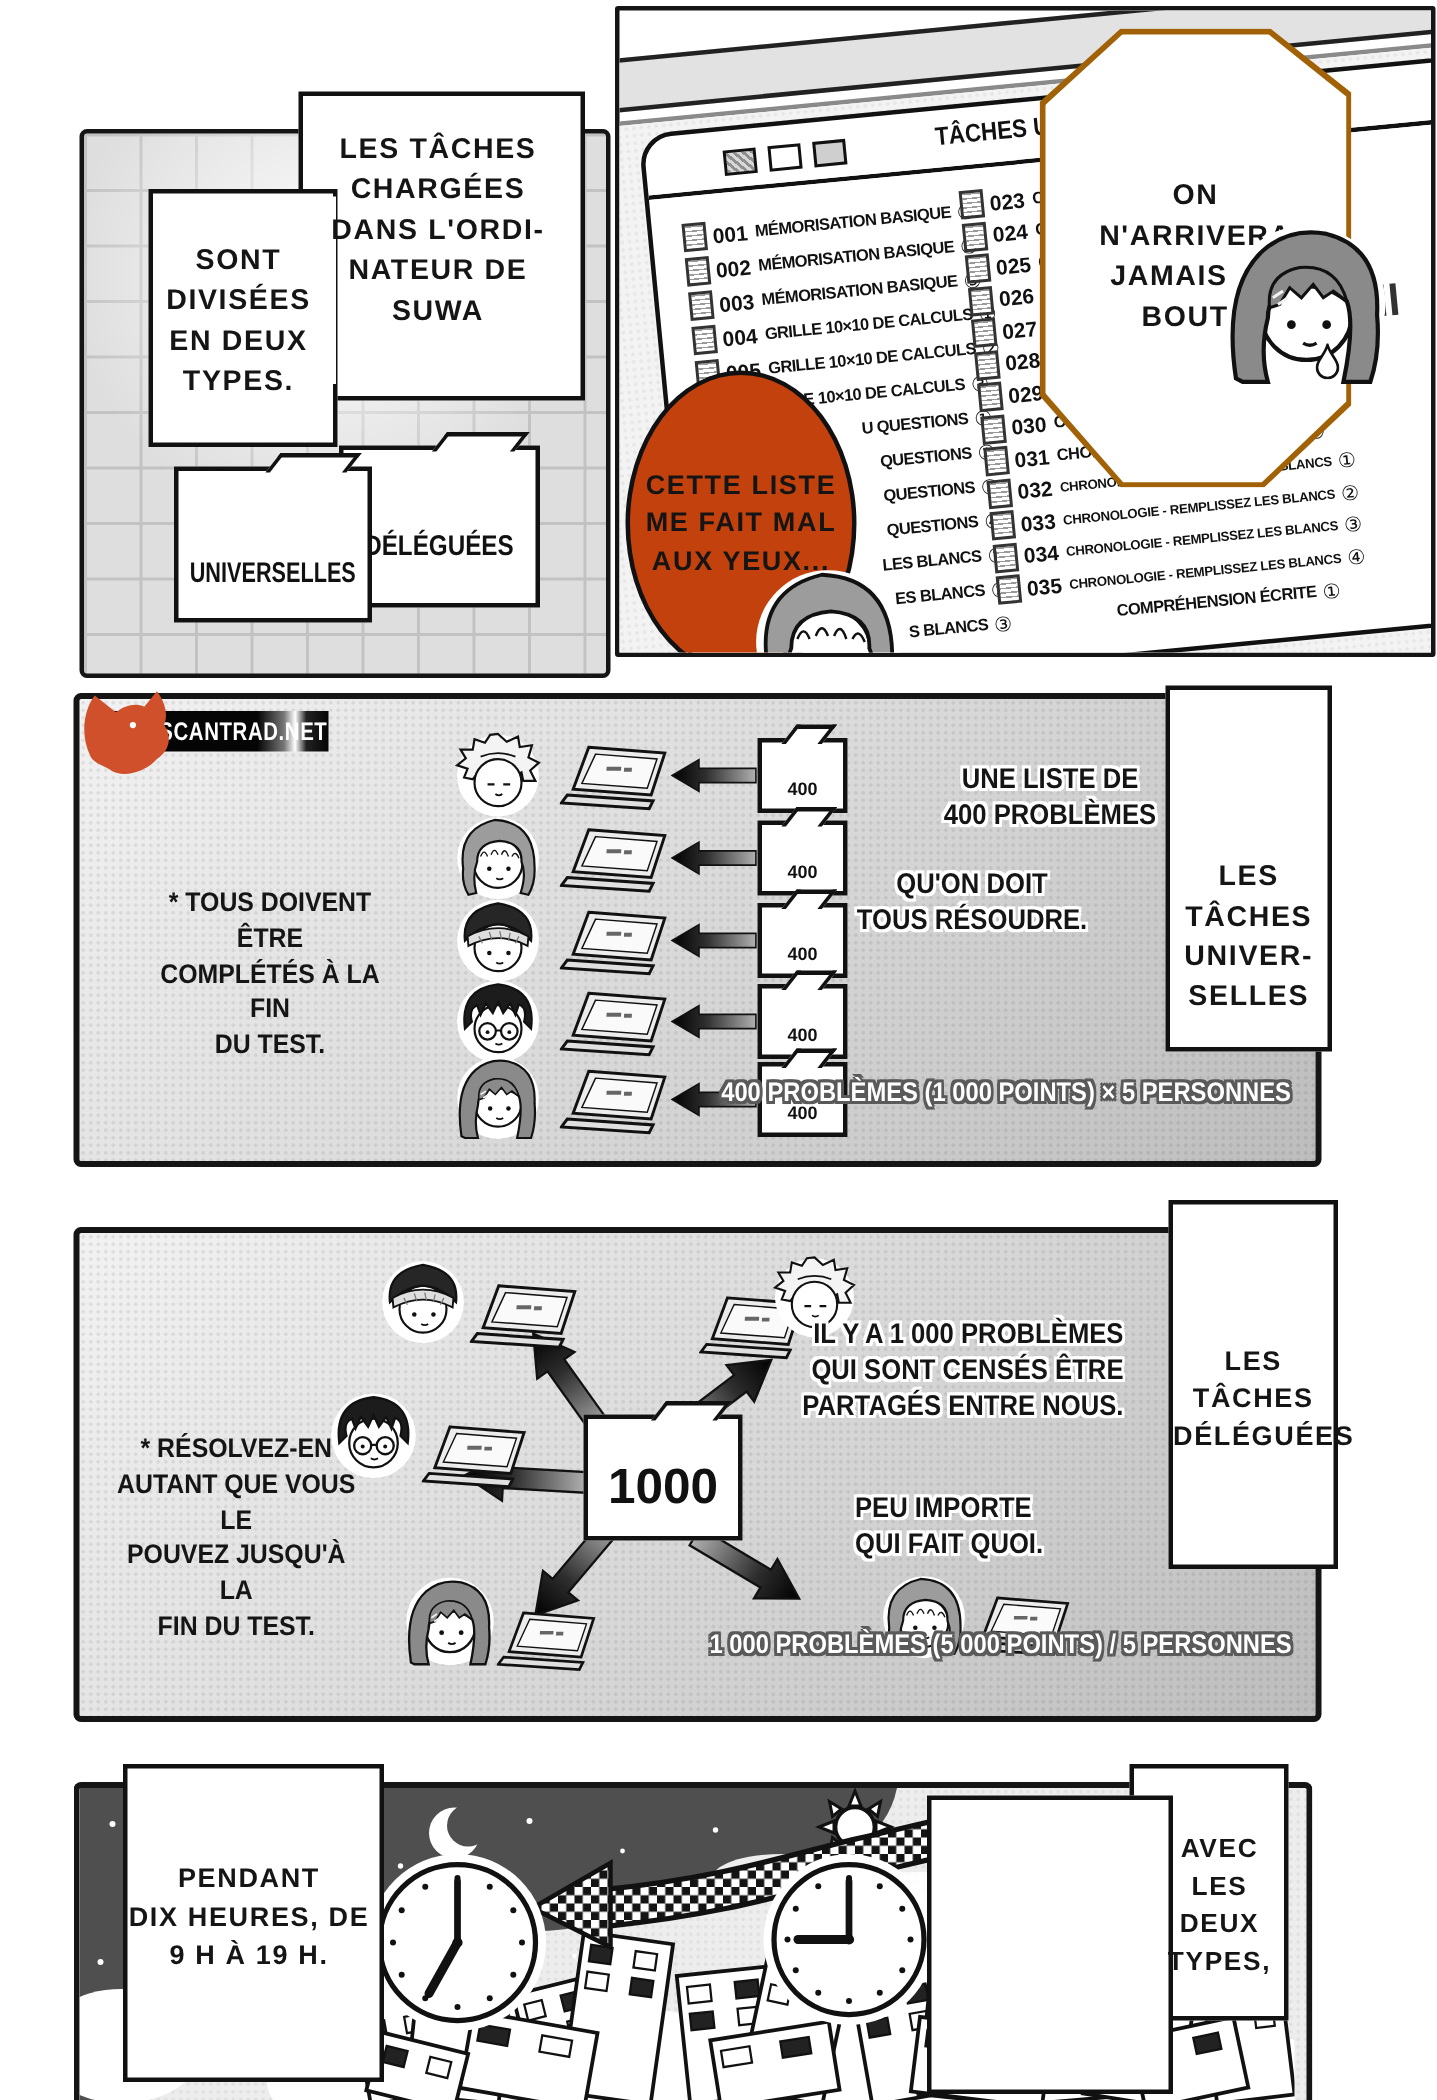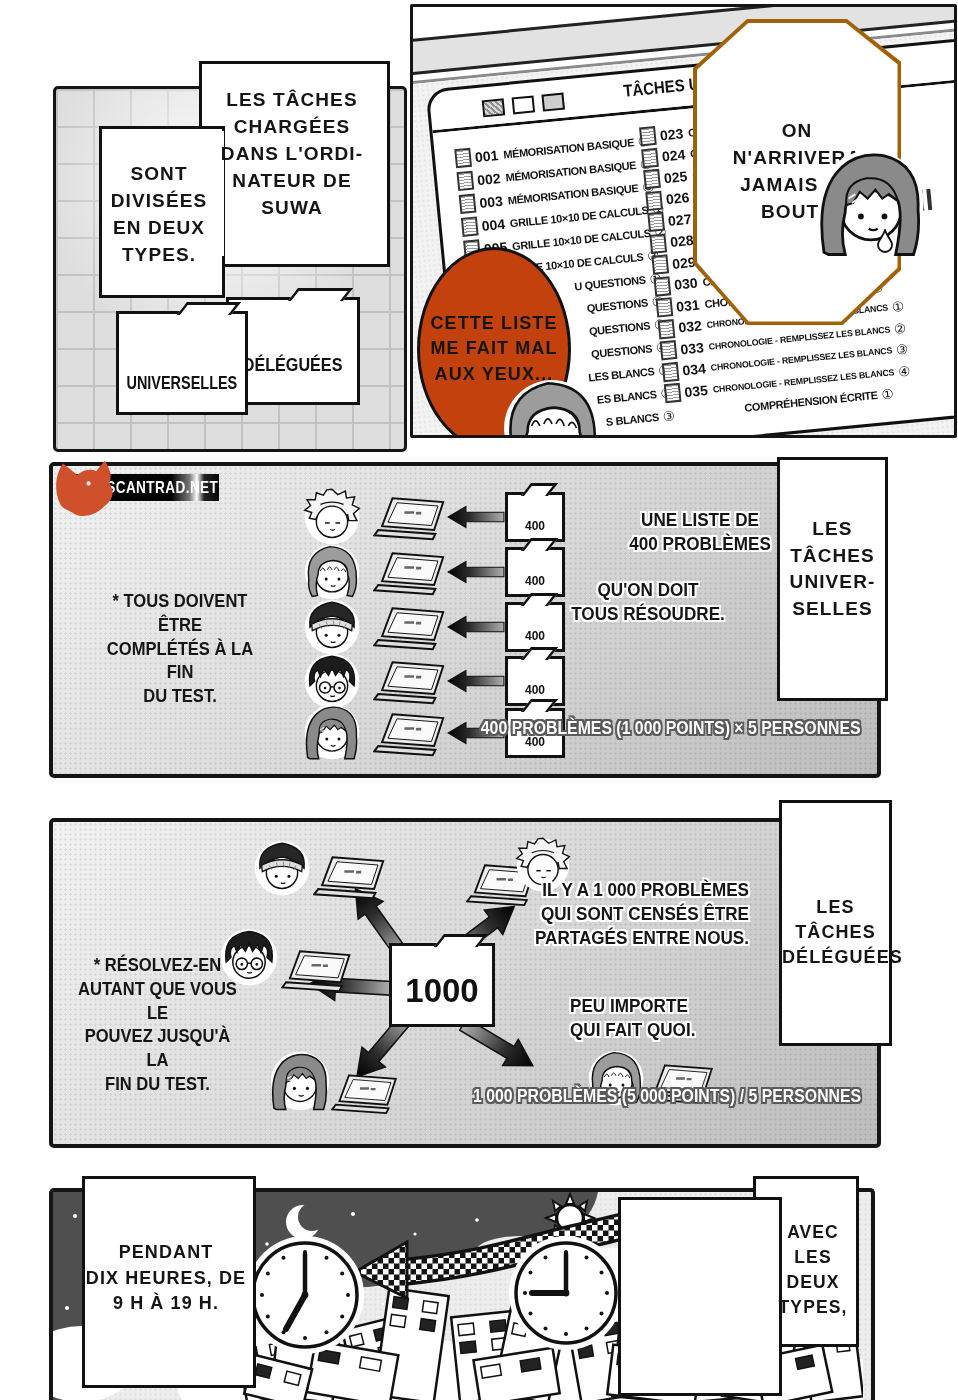--- a/index.html
+++ b/index.html
@@ -521,21 +521,21 @@
     </div>
   <div class="abs note" style="left:32px;top:124px;width:190px;">* TOUS DOIVENT ÊTRE
 COMPLÉTÉS À LA FIN
 DU TEST.</div>
   <div class="abs emph" style="left:547px;top:42px;width:200px;text-align:center;">UNE LISTE DE
 400 PROBLÈMES</div>
   <div class="abs emph" style="left:495px;top:112px;width:200px;text-align:center;">QU'ON DOIT
 TOUS RÉSOUDRE.</div>
   <div class="abs cap" style="right:16px;top:252px;">400 PROBLÈMES (1 000 POINTS) × 5 PERSONNES</div>
   <div class="sbox" style="left:724px;top:-9px;width:105px;height:238px;">
-    <div class="sbox-t t-comic" style="padding-top:56px;">LES
+    <div class="sbox-t t-comic" style="padding-top:112px;">LES
 TÂCHES
 UNIVER-
 SELLES</div>
   </div>
 </section>
 
 <section class="panel" id="p4">
   <svg class="dir-arrow" viewBox="0 0 110 44" style="left:284px;top:83px;transform:rotate(54.5deg);">
         <use href="#arrow-left"></use>
       </svg>

